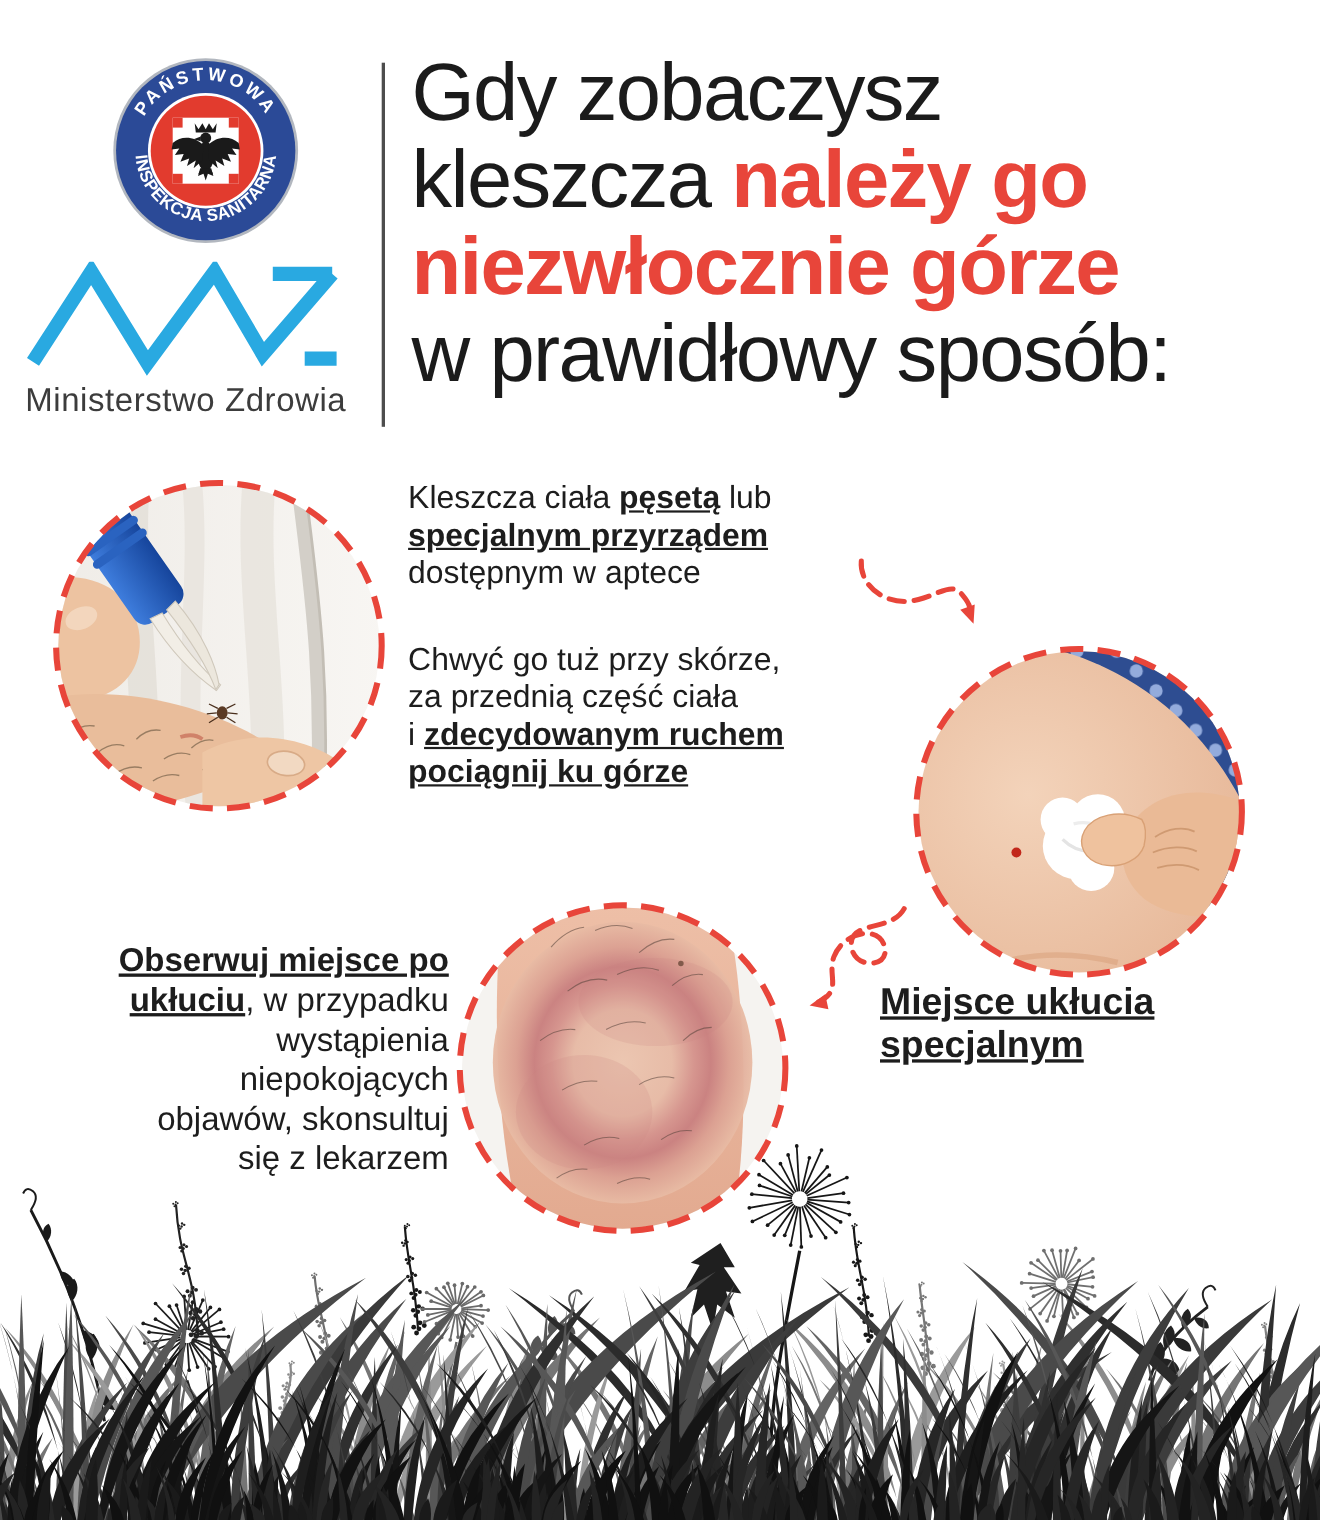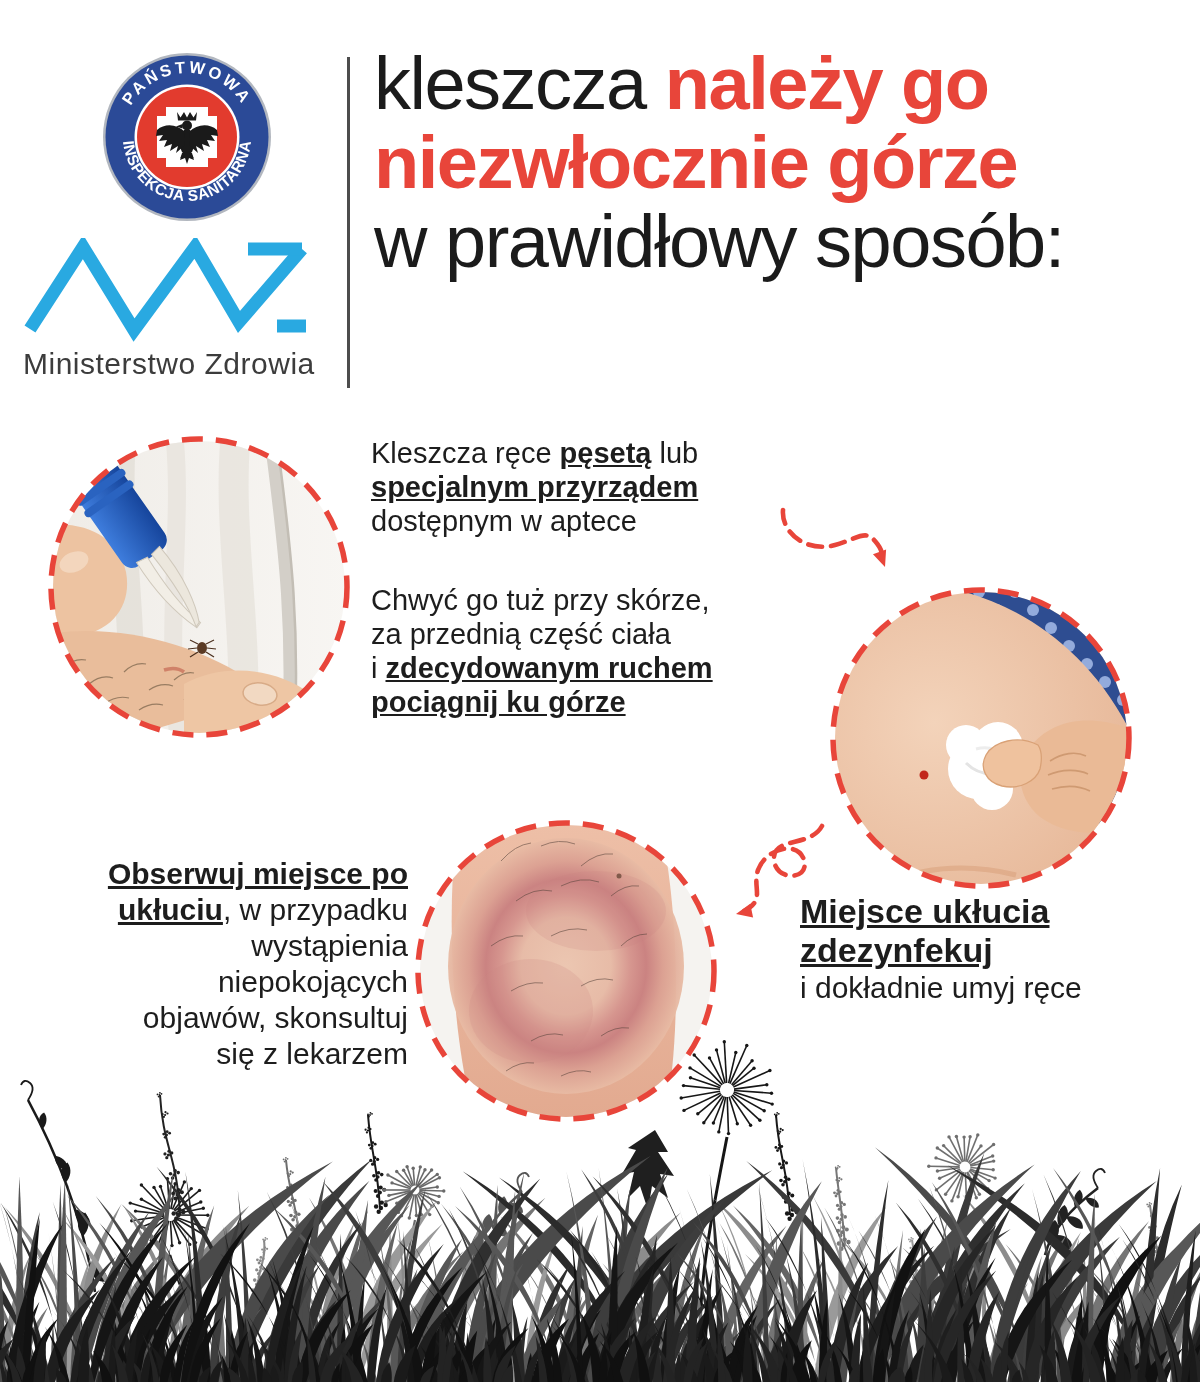--- a/index.html
+++ b/index.html
@@ -75,20 +75,21 @@
       <polyline points="10,91 63,9 114,92 175,9 219,84 282,11"></polyline>
       <line x1="228" y1="11" x2="282" y2="11"></line>
       <line x1="257" y1="88" x2="286" y2="88"></line>
     </g>
     <text x="3" y="136" font-size="30" fill="#3c3c3c" letter-spacing="0.5" font-family="Liberation Sans, sans-serif">Ministerstwo Zdrowia</text>
   </svg>
 
   <div class="divider"></div>
 
   <div class="heading">
+    <div><span>Gdy zobaczysz</span></div>
     <div><span>kleszcza </span><span class="hr">należy go</span></div>
     <div><span class="hr">niezwłocznie górze</span></div>
     <div><span>w prawidłowy sposób:</span></div>
   </div>
 
   <svg class="ph" style="left:44px;top:432px" width="310" height="310" viewBox="0 0 310 310">
     <defs>
       <clipPath id="cp1">
           <circle cx="155" cy="155" r="146"></circle>
         </clipPath>
@@ -245,27 +246,27 @@
           <path d="M120,225 q16,-10 32,-6"></path>
         <path d="M190,220 q14,-10 28,-8"></path>
           <path d="M150,260 q16,-8 30,-4"></path>
           <path d="M95,255 q14,-10 28,-8"></path>
       </g>
       <circle cx="208" cy="60" r="2.5" fill="#6b4a3a" opacity="0.8"></circle>
     </g>
     <circle cx="155" cy="155" r="148" class="dash"></circle>
   </svg>
 
-  <p class="step s1"><span>Kleszcza ręce </span><b>pęsetą</b><span> lub</span><br><b>specjalnym przyrządem</b><br><span>dostępnym w aptece</span></p>
+  <p class="step s1"><span>Kleszcza ciała </span><b>pęsetą</b><span> lub</span><br><b>specjalnym przyrządem</b><br><span>dostępnym w aptece</span></p>
 
   <p class="step s2"><span>Chwyć go tuż przy skórze,</span><br><span>za przednią część ciała</span><br><span>i </span><b>zdecydowanym ruchem</b><br><b>pociągnij ku górze</b></p>
 
   <p class="step s3"><b>Obserwuj miejsce po</b><br><b>ukłuciu</b><span>, w przypadku</span><br><span>wystąpienia</span><br><span>niepokojących</span><br><span>objawów, skonsultuj</span><br><span>się z lekarzem</span></p>
 
-  <p class="step s4"><b>Miejsce ukłucia</b><br><b>zdezynfekuj</b><br><span>i dokładnie umyj ręce</span></p>
+  <p class="step s4"><b>Miejsce ukłucia</b><br><b>specjalnym</b><br></p>
 
   <svg class="grass" width="1200" height="342" viewBox="0 0 1200 342">
     <g id="g-flowers">
       <path d="M655,90 L668,112 L658,112 L674,136 L660,134 L668,158 L652,146 L648,170 L640,146 L628,158 L634,132 L622,134 L636,110 L628,108 Z" fill="#1f1f1f"></path>
     <path d="M95,252 Q79.5,156 28,60" stroke="#1a1a1a" stroke-width="2.6" fill="none"></path>
         <path d="M28,60 q8,-12 2,-17 q-6,-5 -9,2" stroke="#1a1a1a" stroke-width="1.8" fill="none"></path>
         <path d="M0,0 C7,-9 18,-10 24,-2 C18,5 7,5 0,0 Z" transform="translate(89.5,223.2) rotate(40) scale(1.07 -1.07)" fill="#1a1a1a"></path>
         <path d="M0,0 C7,-9 18,-10 24,-2 C18,5 7,5 0,0 Z" transform="translate(83.0,196.3) rotate(-80) scale(0.99 0.99)" fill="#1a1a1a"></path>
         <path d="M0,0 C7,-9 18,-10 24,-2 C18,5 7,5 0,0 Z" transform="translate(75.0,169.4) rotate(40) scale(0.91 -0.91)" fill="#1a1a1a"></path>
         <path d="M0,0 C7,-9 18,-10 24,-2 C18,5 7,5 0,0 Z" transform="translate(65.6,142.6) rotate(-80) scale(0.84 0.84)" fill="#1a1a1a"></path>

